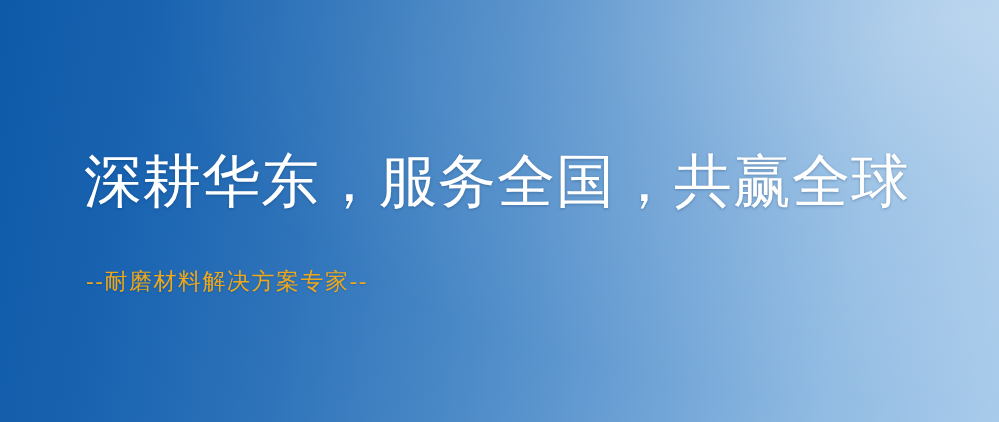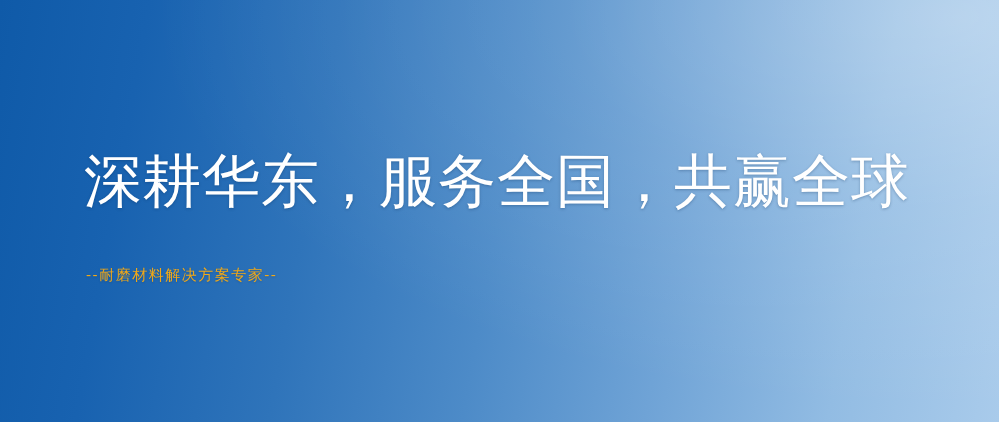--- a/index.html
+++ b/index.html
@@ -48,21 +48,21 @@
     color: #ffffff;
     white-space: nowrap;
     text-shadow: 0 1px 3px rgba(6,40,80,0.30);
   }
 
   #subtitle {
     position: absolute;
     left: 86px;
     top: 266px;
     font-family: "DejaVu Serif", "Liberation Serif", serif;
-    font-size: 15px;
+    font-size: 23px;
     letter-spacing: 1.5px;
     color: #f0a818;
     white-space: nowrap;
     text-shadow: 0 1px 2px rgba(6,40,80,0.22);
   }
 
   
   #logo {
     position: absolute;
     left: 745px;

